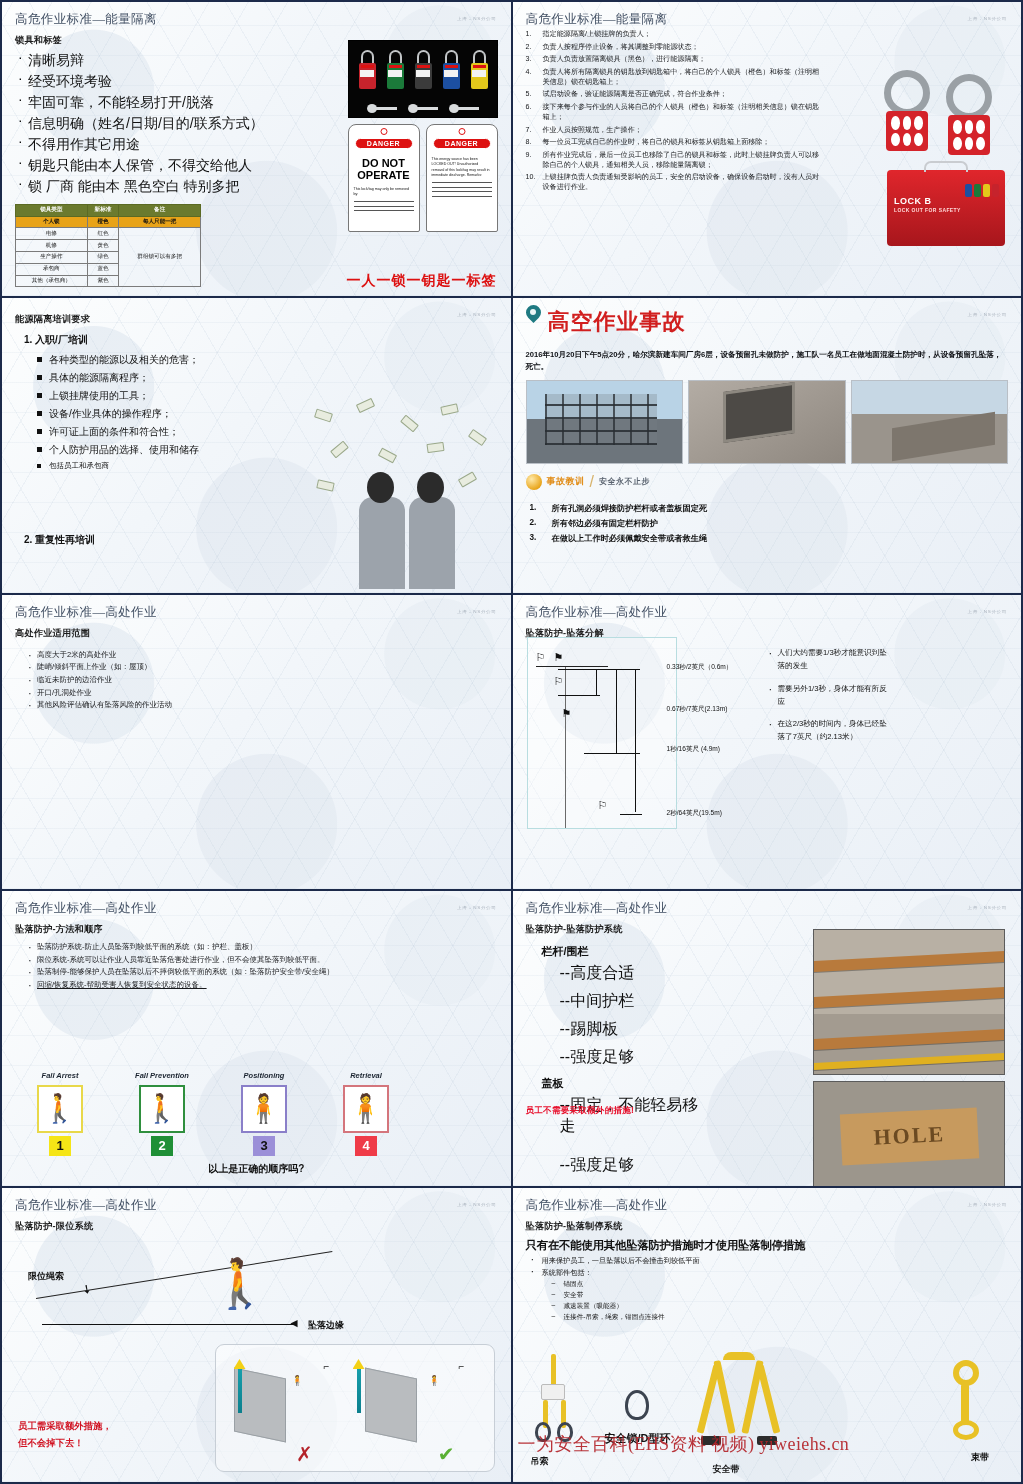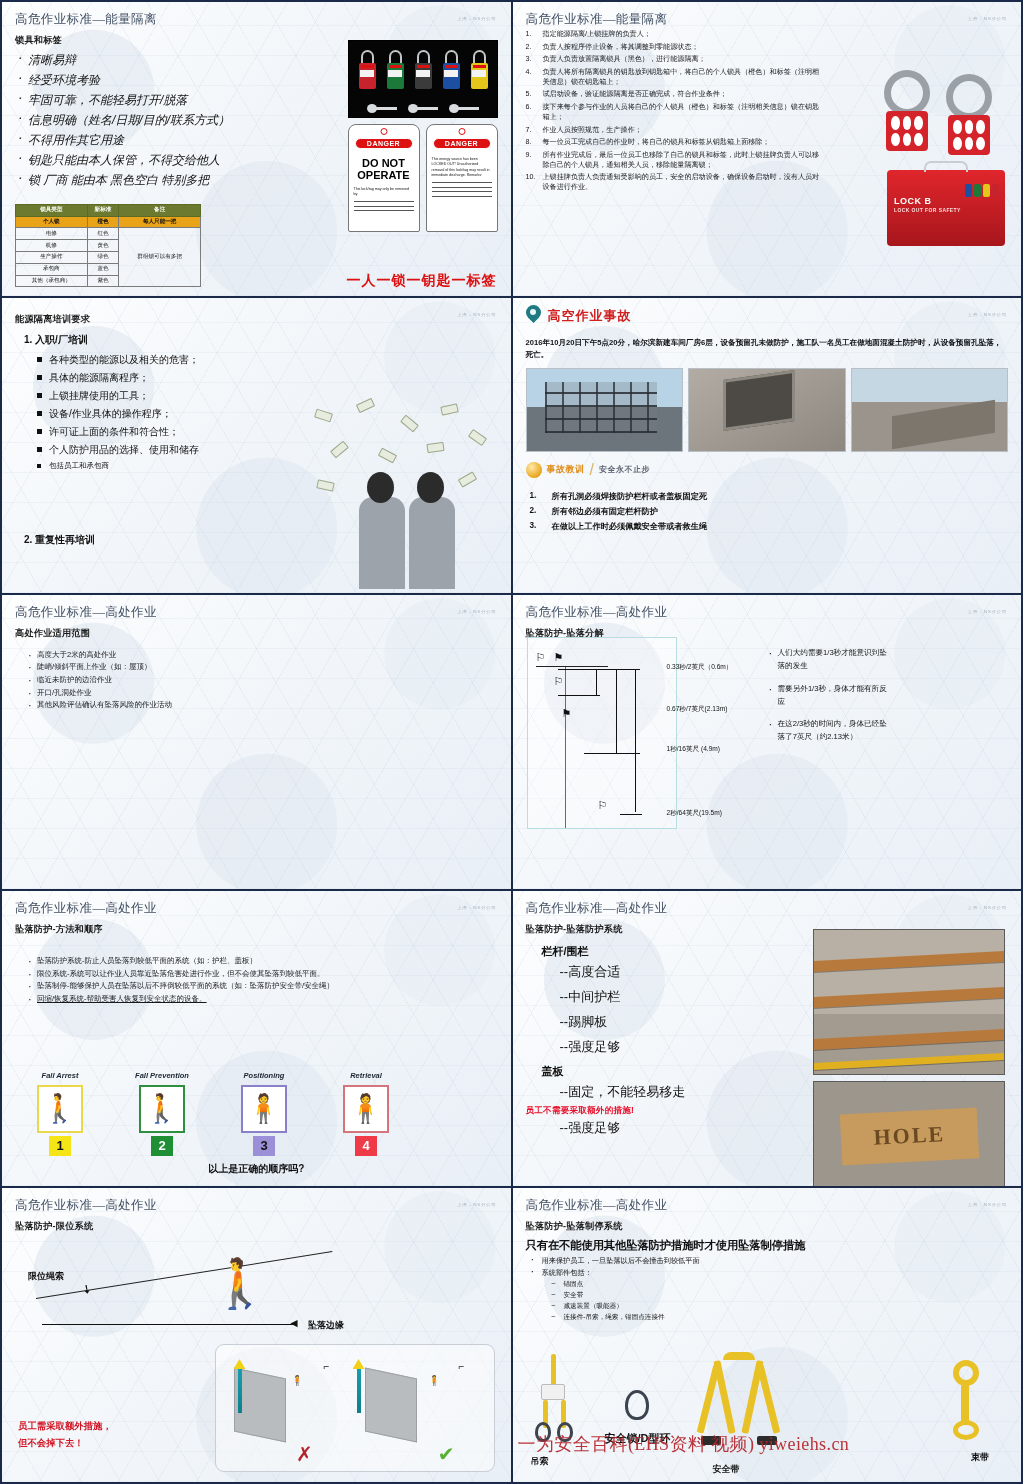--- a/index.html
+++ b/index.html
@@ -37,35 +37,35 @@
     pointer-events:none;
   }
   .inner { position: relative; height: 100%; padding: 9px 13px 6px 13px; }
 
   .s-title{
     font-family:"Liberation Serif","DejaVu Serif",serif;
     font-size:12.5px; color:#414f63; letter-spacing:.4px;
     white-space:nowrap;
   }
   .s-title.red{
-    color:#d11f1f; font-weight:bold; font-size:13px;
+    color:#d11f1f; font-weight:bold; font-size:22px;
     font-family:Liberation Mono, monospace; letter-spacing:1px;
   }
   .pagemark{
     position:absolute; right:14px; top:14px;
     font-size:4.6px; color:#a9b2bd; letter-spacing:.6px;
     transform:scaleY(.85);
   }
   .sub{
     font-size:9.2px; font-weight:bold; color:#1d1d1d;
     margin-top:6px; letter-spacing:.2px;
   }
 
   ul.dots{ list-style:none; margin-top:5px; }
-  ul.dots li{ position:relative; padding-left:13px; margin-bottom:3px; font-size:12px; color:#111;font-style:italic; }
+  ul.dots li{ position:relative; padding-left:13px; margin-bottom:3px; font-size:14px; color:#111; }
   ul.dots li::before{ content:"·"; position:absolute; left:3px; top:-3px; font-size:14px; }
 
   ul.sm{ list-style:none; margin-top:4px; }
   ul.sm li{ position:relative; padding-left:12px; margin-bottom:2.5px; font-size:7.5px; color:#18191c; line-height:1.35; }
   ul.sm li::before{ content:"·"; position:absolute; left:3px; top:-2px; font-size:11px; }
 
   ol.num{ list-style:none; counter-reset:n; margin-top:1px; }
   ol.num li{ counter-increment:n; position:relative; padding-left:17px; margin-bottom:2.5px;
              font-size:7.1px; line-height:1.42; color:#15171a; }
   ol.num li::before{ content:counter(n) "."; position:absolute; left:0; top:0; font-size:7.1px; }
@@ -193,21 +193,21 @@
   .fi .box{ width:46px; height:48px; margin:4px auto 0; background:#fff;
             display:flex; align-items:center; justify-content:center; font-size:28px; line-height:1; }
   .fi .nbox{ width:22px; height:20px; margin:3px auto 0; font-size:13px; font-weight:bold;
              color:#111; display:flex; align-items:center; justify-content:center; }
   .q-line{ position:absolute; left:0; right:0; bottom:10px; text-align:center;
            font-size:10px; font-weight:bold; color:#111; }
 
   
   .s8-left{ width:175px; }
   .s8-h2{ font-size:11px; font-weight:bold; color:#111; margin:8px 0 4px 16px; }
-  .s8-item{ font-size:13px; color:#111; margin:0 0 7px 34px; }
+  .s8-item{ font-size:16px; color:#111; margin:0 0 7px 34px; }
   .s8-redover{ position:absolute; left:0; width:180px; color:#e8112d; font-weight:bold;
                font-size:8.6px; letter-spacing:.2px; }
   .s8-photo{ position:absolute; right:16px; border:1px solid #5b5b5b; }
   .p-rail{ top:38px; width:192px; height:146px;
      background:linear-gradient(#b8b0a4 0 58%, #a39b90 58% 100%); overflow:hidden; }
   .p-rail i{ position:absolute; left:-6%; width:112%; height:11px; background:#b87a3c;
              box-shadow:0 1px 0 rgba(0,0,0,.3); }
   .p-hole{ top:190px; width:192px; height:112px; background:#9c968c; overflow:hidden; }
   .p-hole b{ position:absolute; left:14%; top:26%; width:72%; height:46%; background:#c79a5e;
              transform:rotate(-3deg); display:flex; align-items:center; justify-content:center;
@@ -560,21 +560,21 @@
     </ul>
   </div>
 </div>
 
 <div class="slide">
   <div class="inner">
     <div class="s-title">高危作业标准—高处作业</div>
     <div class="pagemark">上海 - NS分公司</div>
     <div class="sub">坠落防护-方法和顺序</div>
 
-    <ul class="sm" style="padding-left:10px;margin-top:20px">
+    <ul class="sm" style="padding-left:10px;margin-top:6px">
       <li>坠落防护系统-防止人员坠落到较低平面的系统（如：护栏、盖板）</li>
       <li>限位系统-系统可以让作业人员靠近坠落危害处进行作业，但不会使其坠落到较低平面。</li>
       <li>坠落制停-能够保护人员在坠落以后不摔倒较低平面的系统（如：坠落防护安全带/安全绳）</li>
       <li style="text-decoration:underline">回缩/恢复系统-帮助受害人恢复到安全状态的设备。</li>
     </ul>
 
     <div class="fallicons">
       <div class="fi">
         <div class="cap">Fall Arrest</div>
         <div class="box" style="border:2px solid #e8d84a">🚶</div>

